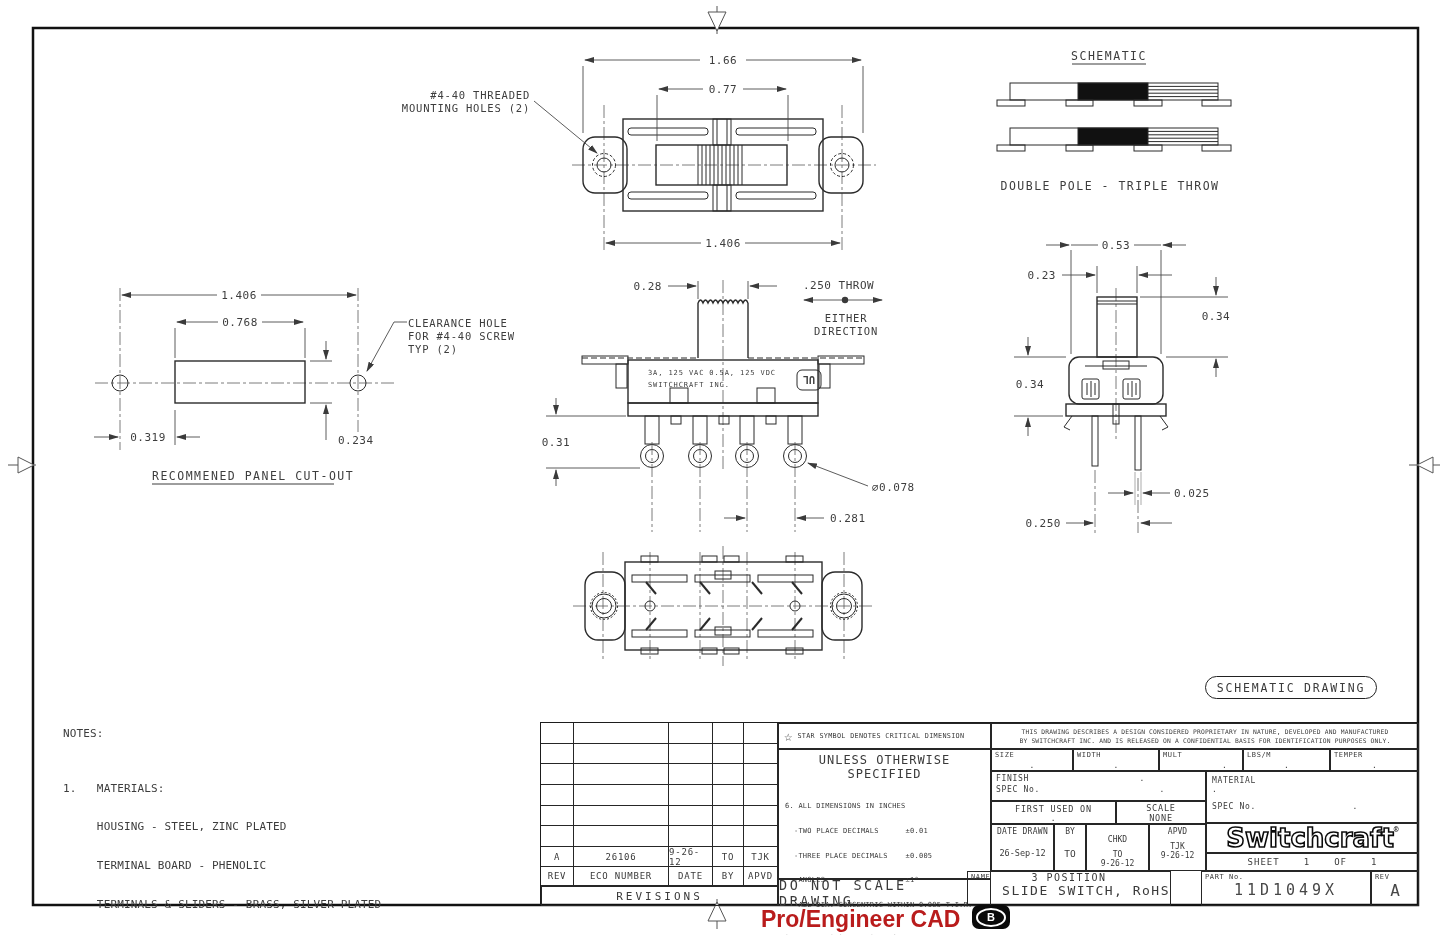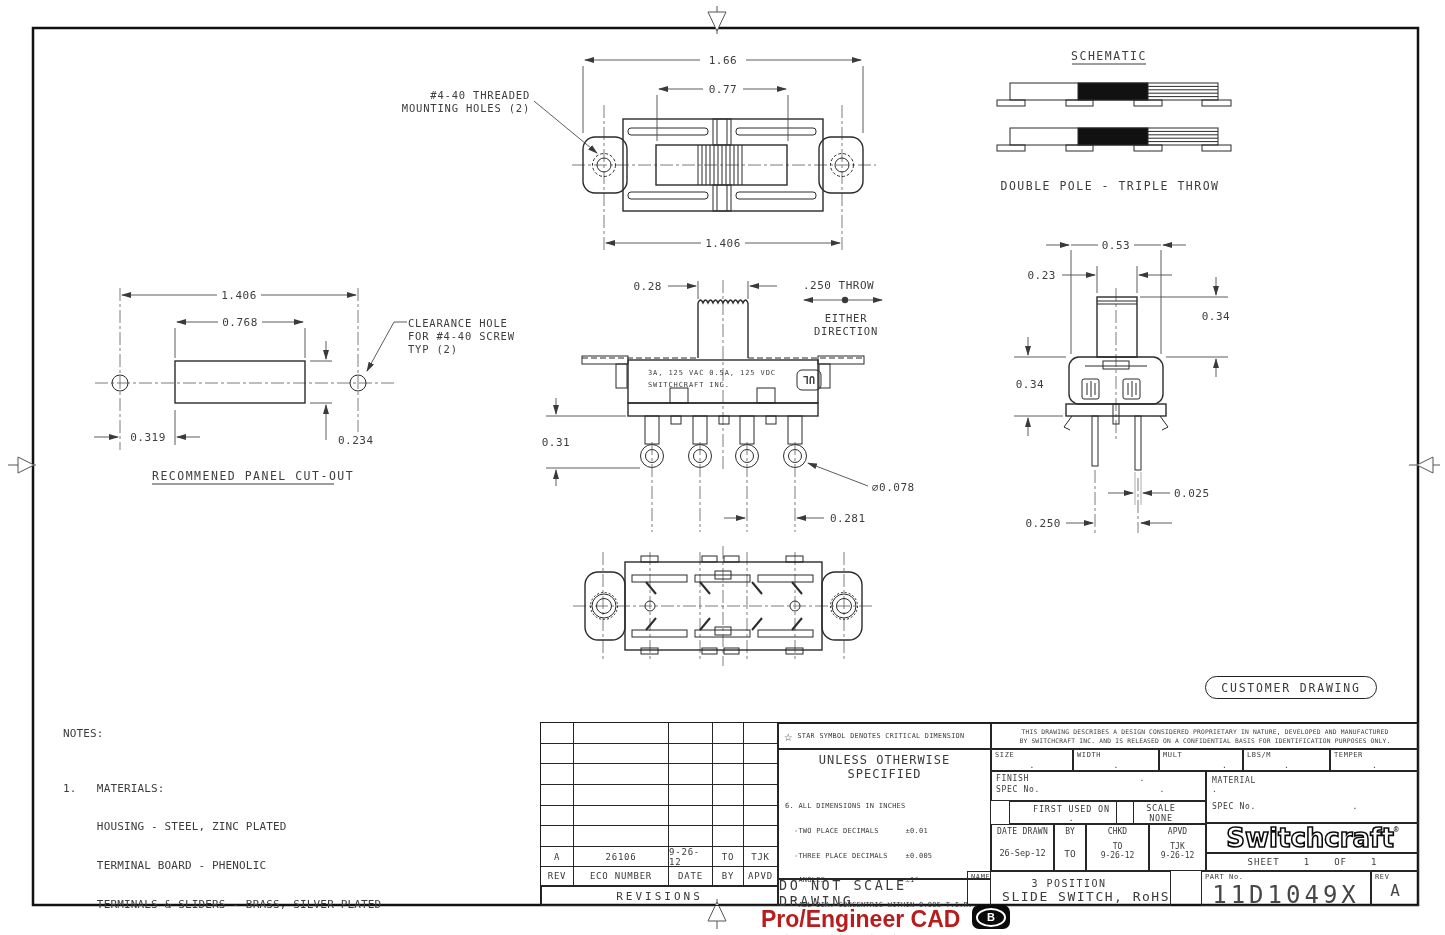--- a/index.html
+++ b/index.html
@@ -349,21 +349,21 @@
           <line x1="792" y1="582" x2="802" y2="594"></line>
       <line x1="646" y1="630" x2="656" y2="618"></line>
           <line x1="700" y1="630" x2="710" y2="618"></line>
       <line x1="752" y1="630" x2="762" y2="618"></line>
           <line x1="792" y1="630" x2="802" y2="618"></line>
     </g>
   </g>
 </svg>
 
 <div class="a stamp">
-  <span>CUSTOMER DRAWING</span>
+  <span>SCHEMATIC DRAWING</span>
 </div>
 
 <div class="a notes">
   <div class="t">NOTES:</div>
   <div>1.   MATERIALS:</div>
   <div>     HOUSING - STEEL, ZINC PLATED</div>
   <div>     TERMINAL BOARD - PHENOLIC</div>
   <div>     TERMINALS &amp; SLIDERS - BRASS, SILVER PLATED</div>
   
   
@@ -489,39 +489,39 @@
     <div style="display:flex;justify-content:space-between;padding:4px 60px 0 5px;flex-direction:column;">
       <span>MATERIAL</span>
       <span>.</span>
     </div>
     <div style="display:flex;justify-content:space-between;padding:8px 60px 0 5px;">
       <span>SPEC No.</span>
       <span>.</span>
     </div>
   </div>
 
-  <div class="c" style="left:468px;top:78px;width:125px;height:23px;font-size:8.5px;letter-spacing:0.8px;">
+  <div class="c" style="left:450px;top:78px;width:125px;height:23px;font-size:8.5px;letter-spacing:0.8px;">
     <div style="text-align:center;padding-top:2px;">FIRST USED ON</div>
     <div style="text-align:center;font-size:8px;">.</div>
   </div>
   <div class="c" style="left:575px;top:78px;width:90px;height:23px;font-size:8.5px;letter-spacing:0.8px;">
     <div style="text-align:center;padding-top:1px;">SCALE</div>
     <div style="text-align:center;">NONE</div>
   </div>
 
   <div class="c" style="left:450px;top:101px;width:63px;height:47px;font-size:8px;">
     <div style="text-align:center;padding-top:2px;letter-spacing:0.3px;">DATE DRAWN</div>
     <div style="text-align:center;padding-top:12px;font-size:8.5px;">26-Sep-12</div>
   </div>
   <div class="c" style="left:513px;top:101px;width:32px;height:47px;font-size:8px;">
     <div style="text-align:center;padding-top:2px;">BY</div>
     <div style="text-align:center;padding-top:12px;font-size:9.5px;">TO</div>
   </div>
   <div class="c" style="left:545px;top:101px;width:63px;height:47px;font-size:8px;">
-    <div style="text-align:center;padding-top:2px;">CHKD</div>
+    <div style="text-align:center;padding-top:10px;">CHKD</div>
     <div style="text-align:center;padding-top:6px;">TO</div>
     <div style="text-align:center;">9-26-12</div>
   </div>
   <div class="c" style="left:608px;top:101px;width:57px;height:47px;font-size:8px;">
     <div style="text-align:center;padding-top:2px;">APVD</div>
     <div style="text-align:center;padding-top:6px;">TJK</div>
     <div style="text-align:center;">9-26-12</div>
   </div>
 
   <div class="c" style="left:665px;top:100px;width:213px;height:30px;">
@@ -534,26 +534,26 @@
     <div class="ctr" style="gap:24px;">
       <span>SHEET</span>
       <span>1</span>
       <span>OF</span>
       <span>1</span>
     </div>
   </div>
 
   <div class="c" style="left:426px;top:148px;width:204px;height:35px;">
     <span class="lab">NAME</span>
-    <div style="text-align:center;padding-top:6px;font-size:10px;letter-spacing:1.5px;">3 POSITION</div>
+    <div style="text-align:center;font-size:10px;letter-spacing:1.5px;">3 POSITION</div>
     <div style="text-align:right;font-size:13px;letter-spacing:1.5px;">SLIDE SWITCH, RoHS</div>
   </div>
   <div class="c" style="left:660px;top:148px;width:170px;height:35px;">
     <span class="lab">PART No.</span>
-    <div style="text-align:center;padding-top:9px;font-size:24px;letter-spacing:4px;color:#474747;">11D1049X</div>
+    <div style="text-align:center;padding-top:9px;font-size:15px;letter-spacing:4px;color:#474747;">11D1049X</div>
   </div>
   <div class="c" style="left:830px;top:148px;width:48px;height:35px;">
     <span class="lab">REV</span>
     <div style="text-align:center;padding-top:9px;font-size:16px;color:#474747;">A</div>
   </div>
 </div>
 
 <div class="a footer">Pro/Engineer CAD File</div>
 <div class="a badge">
   <div class="oval">B</div>

